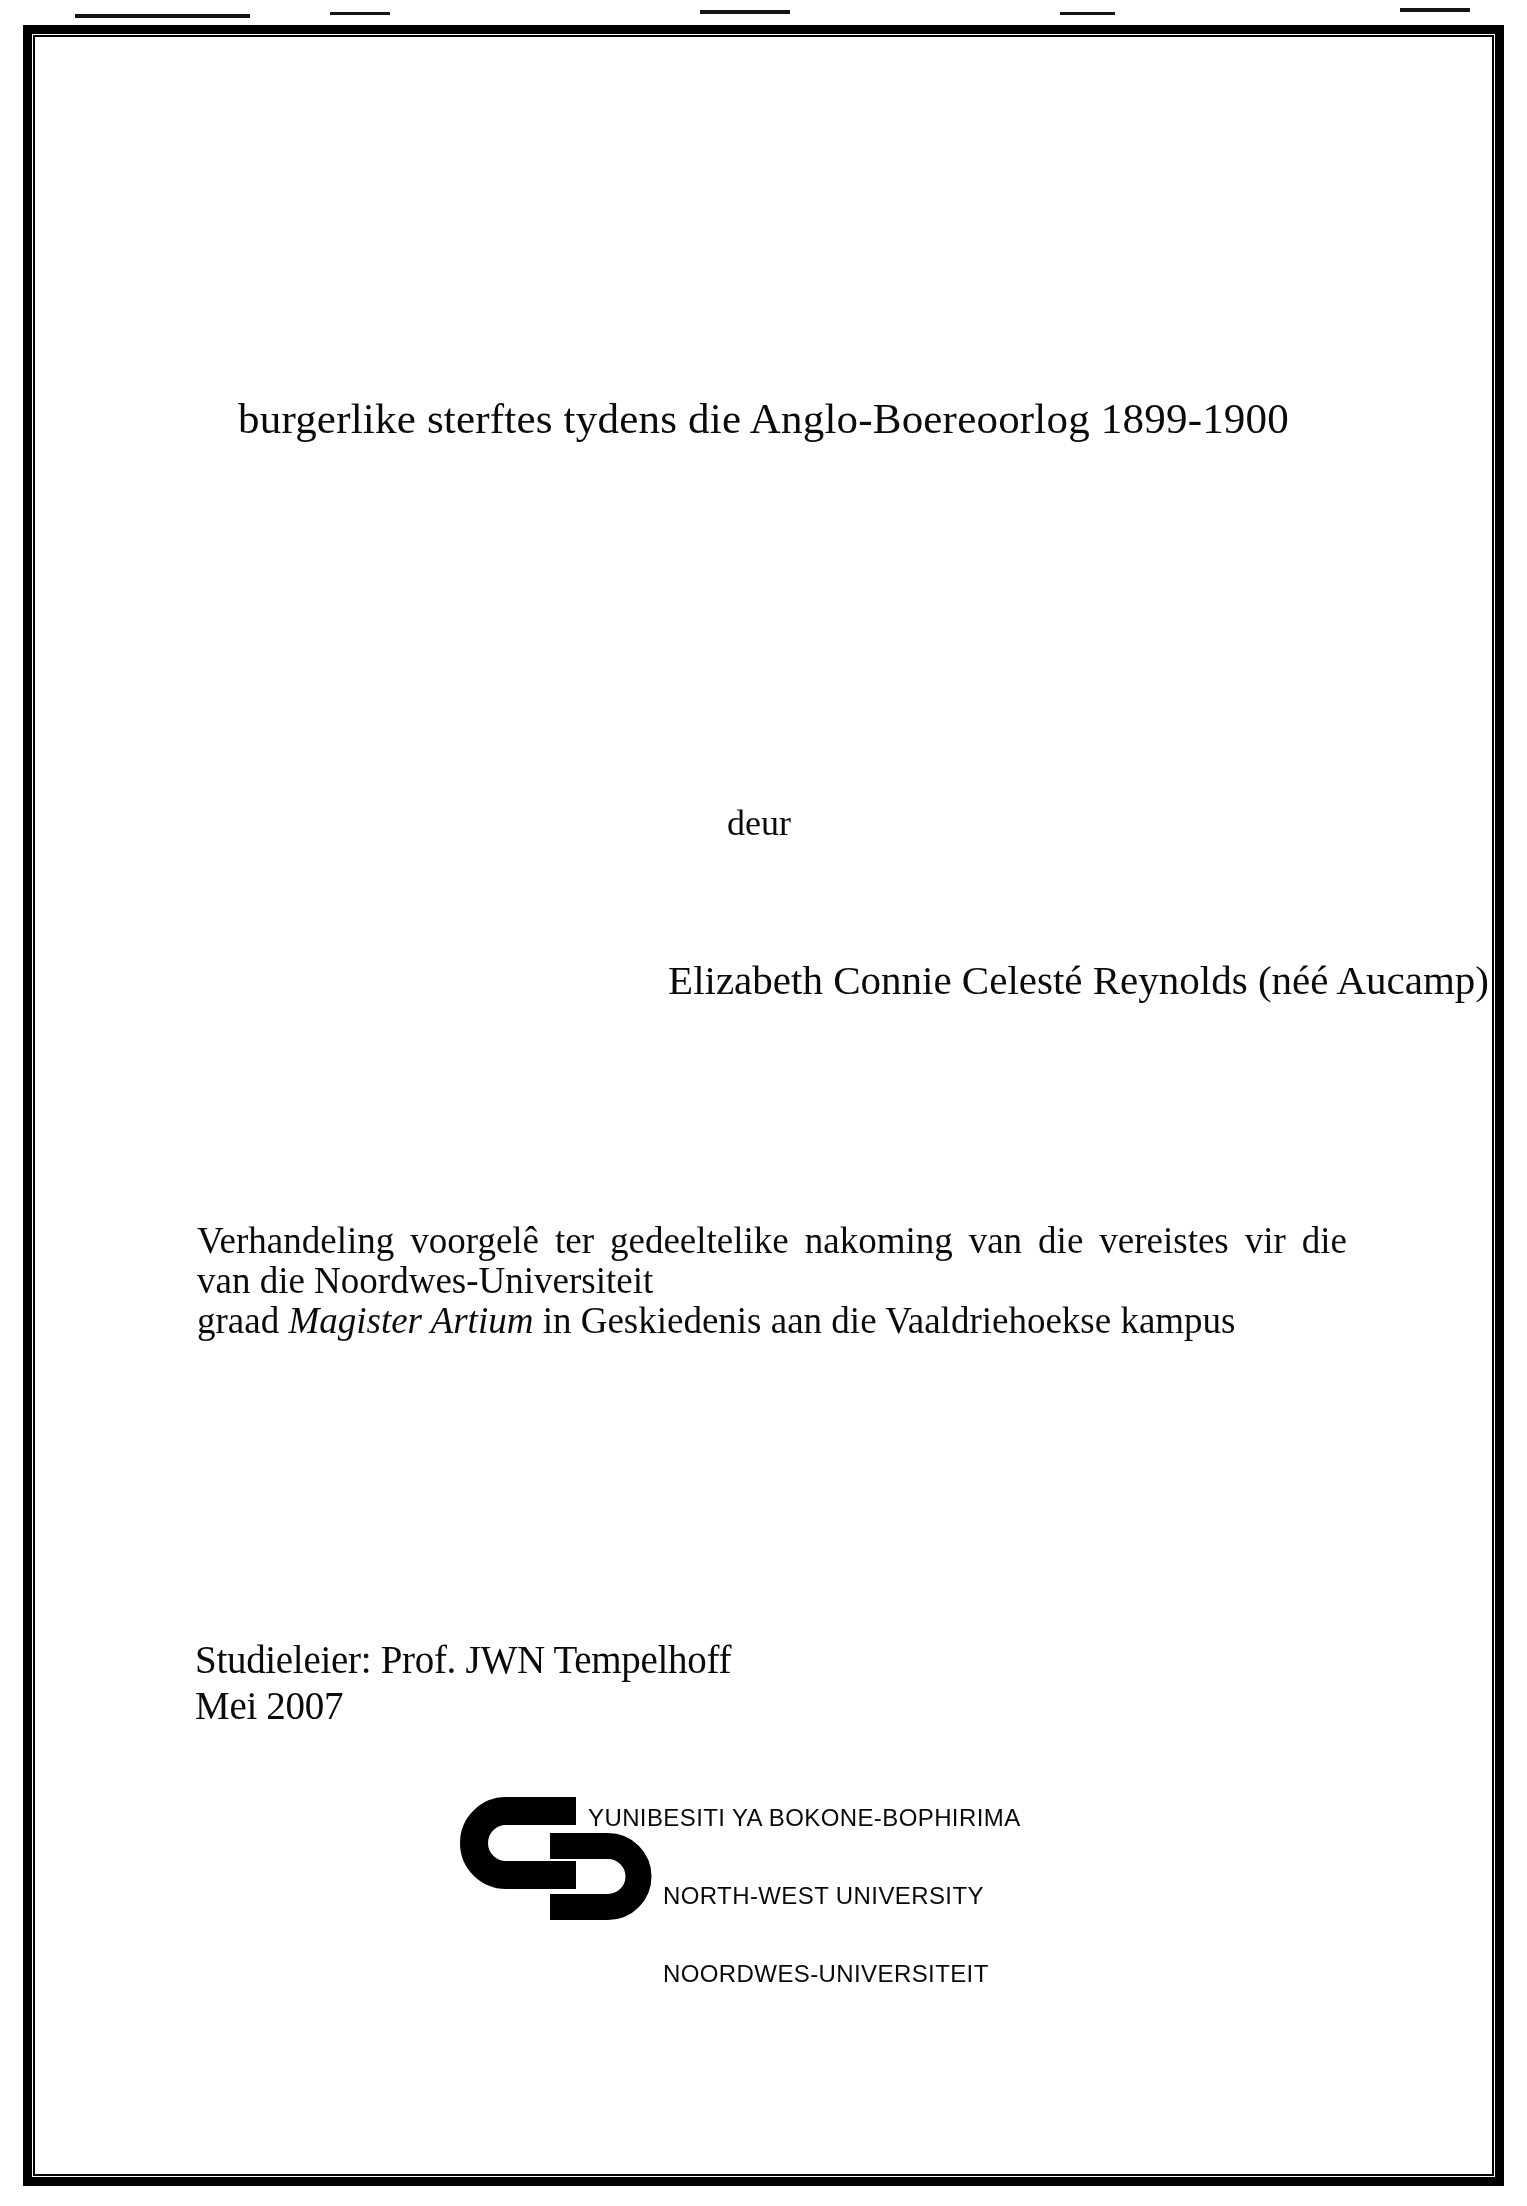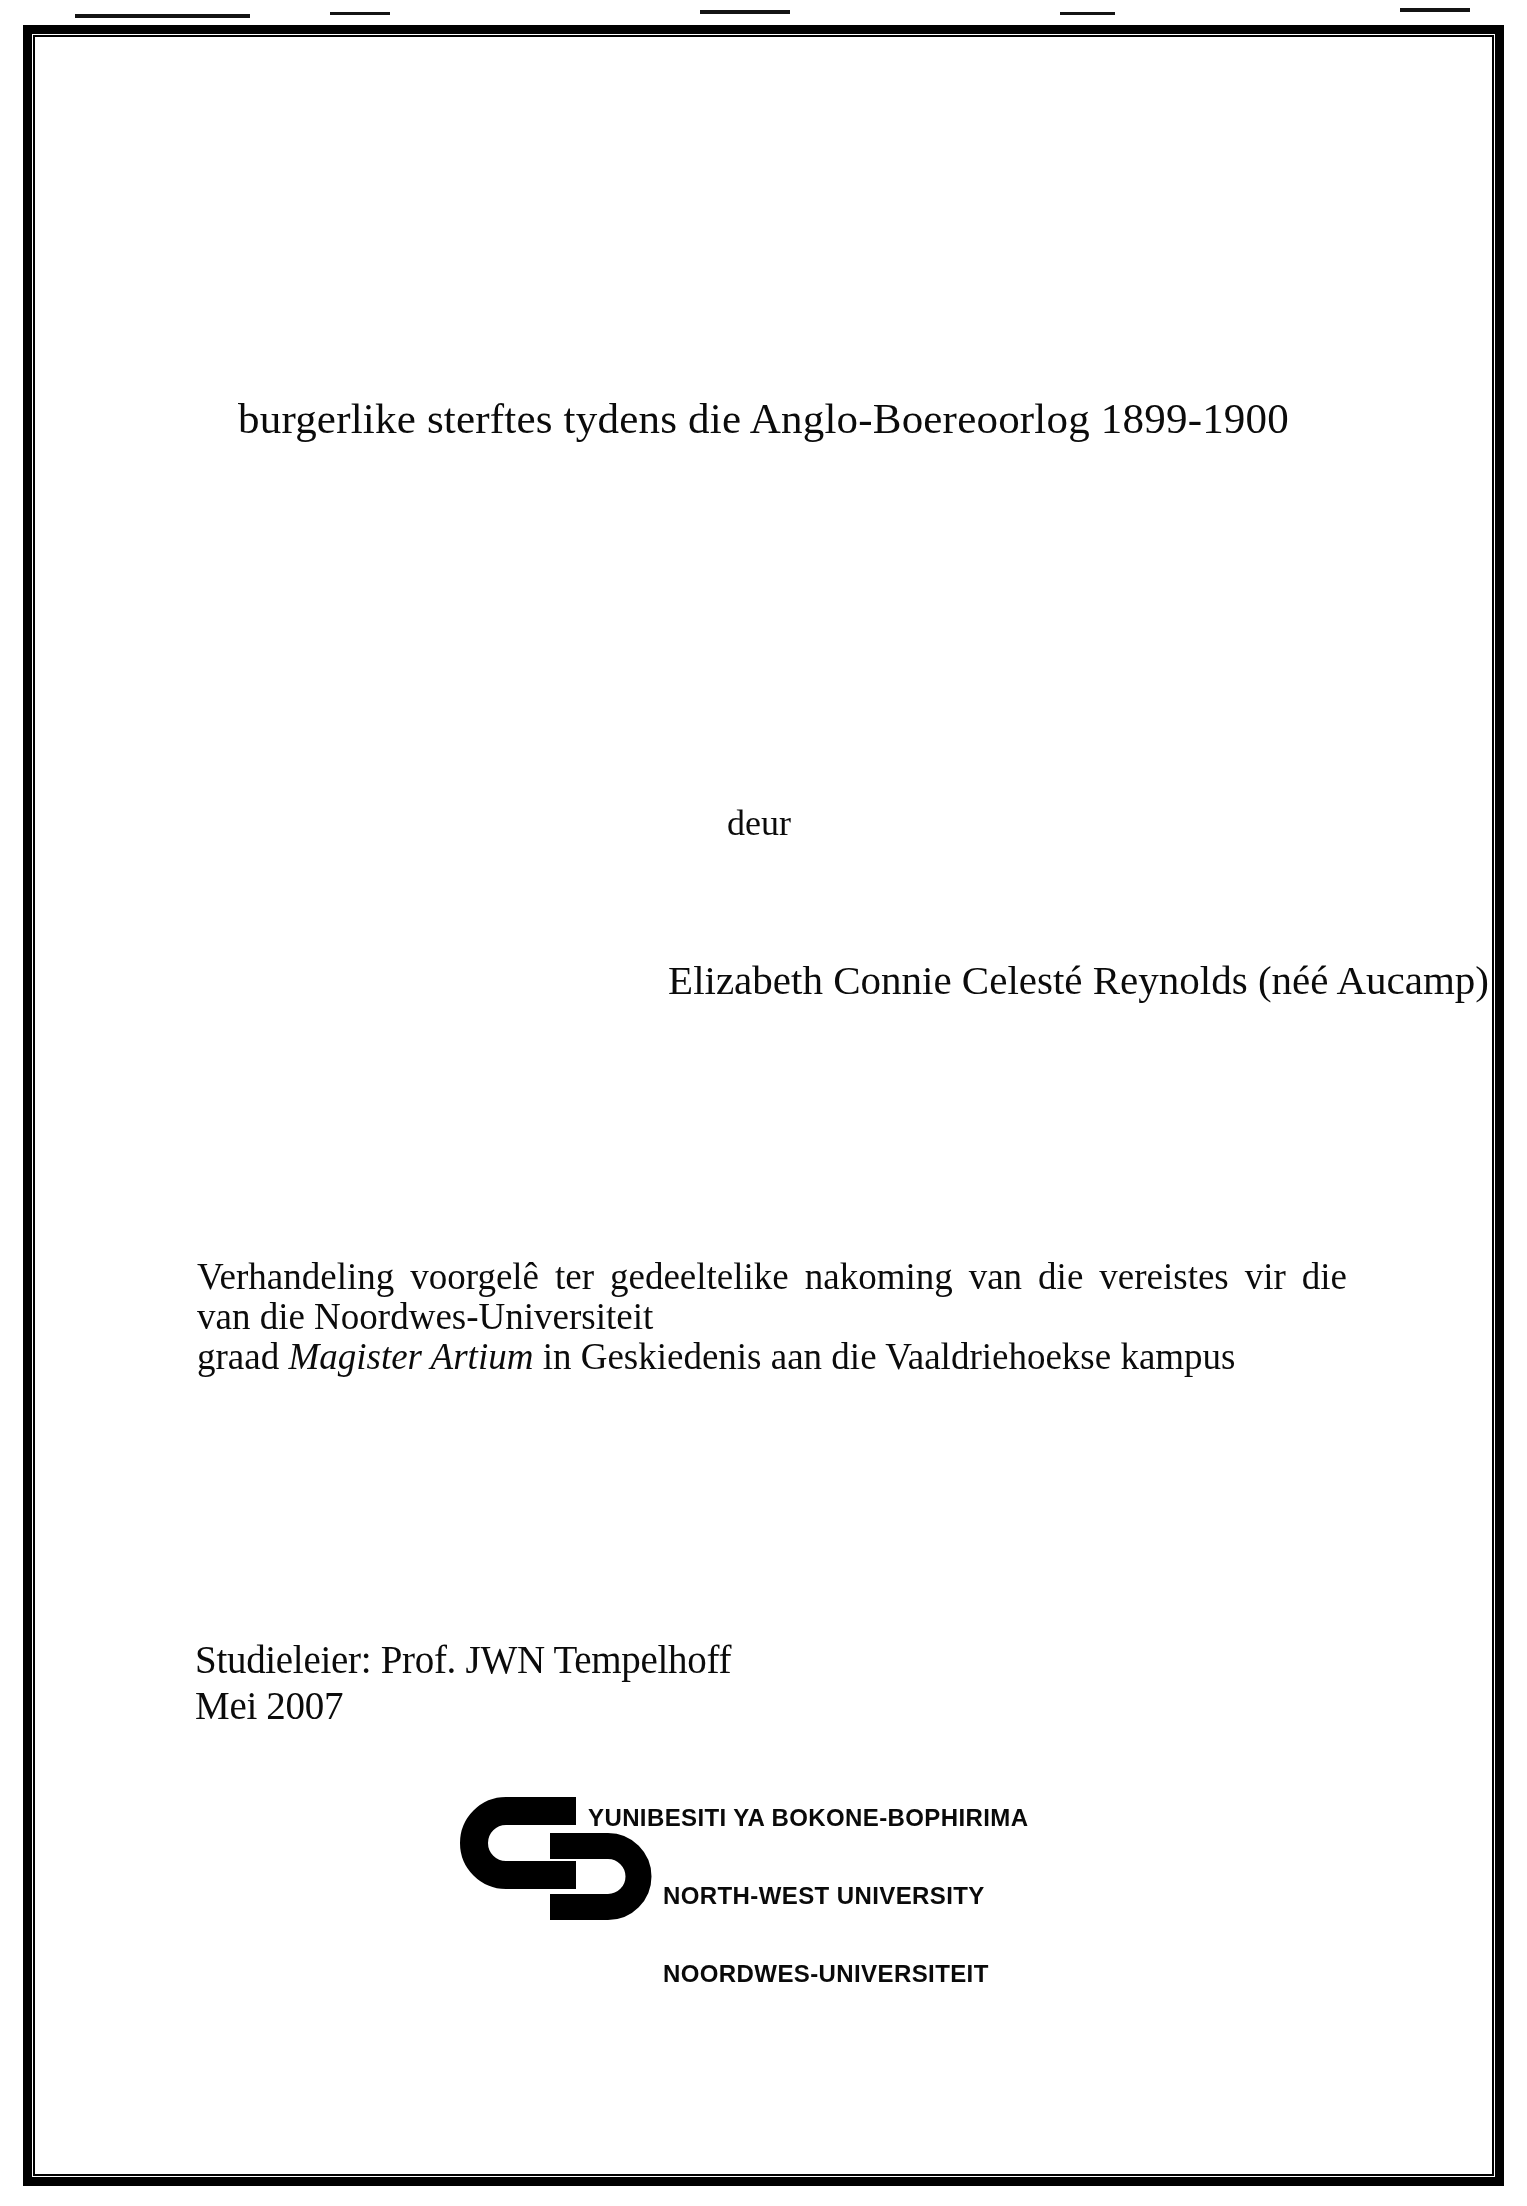--- a/index.html
+++ b/index.html
@@ -31,42 +31,42 @@
     position:absolute;left:29px;right:38px;top:803px;
     text-align:center;font-size:36px;line-height:40px;
   }
   .author{
     position:absolute;left:38px;right:38px;top:957px;
     text-align:right;font-size:41px;line-height:46px;
     white-space:nowrap;
   }
   .statement{
     position:absolute;left:197px;top:1221px;width:1150px;
-    font-size:37px;line-height:40px;margin-top:36px;
+    font-size:37px;line-height:40px;
   }
   .statement .just{
     white-space:nowrap;
     text-align:justify;
     text-align-last:justify;
   }
   .statement .it{font-style:italic;}
   .supervisor{
     position:absolute;left:195px;top:1637px;
     font-size:39px;line-height:46px;
     letter-spacing:-0.3px;
     white-space:nowrap;
   }
   .logo{
     position:absolute;left:458px;top:1797px;width:660px;height:140px;
   }
   .logo svg{position:absolute;left:0;top:0;}
   .logo-text{
     position:absolute;left:130px;top:6px;
     font-family:"Liberation Sans","DejaVu Sans",sans-serif;
-    font-size:24px;font-weight:700;line-height:30px;
+    font-size:24px;font-weight:400;line-height:30px;
     letter-spacing:0.4px;
     color:#0a0a0a;
     white-space:nowrap;
   }
   .logo-text .ind{margin-left:75px;margin-top:48px;}
 </style>
 </head>
 <body>
 
 <div class="page">

